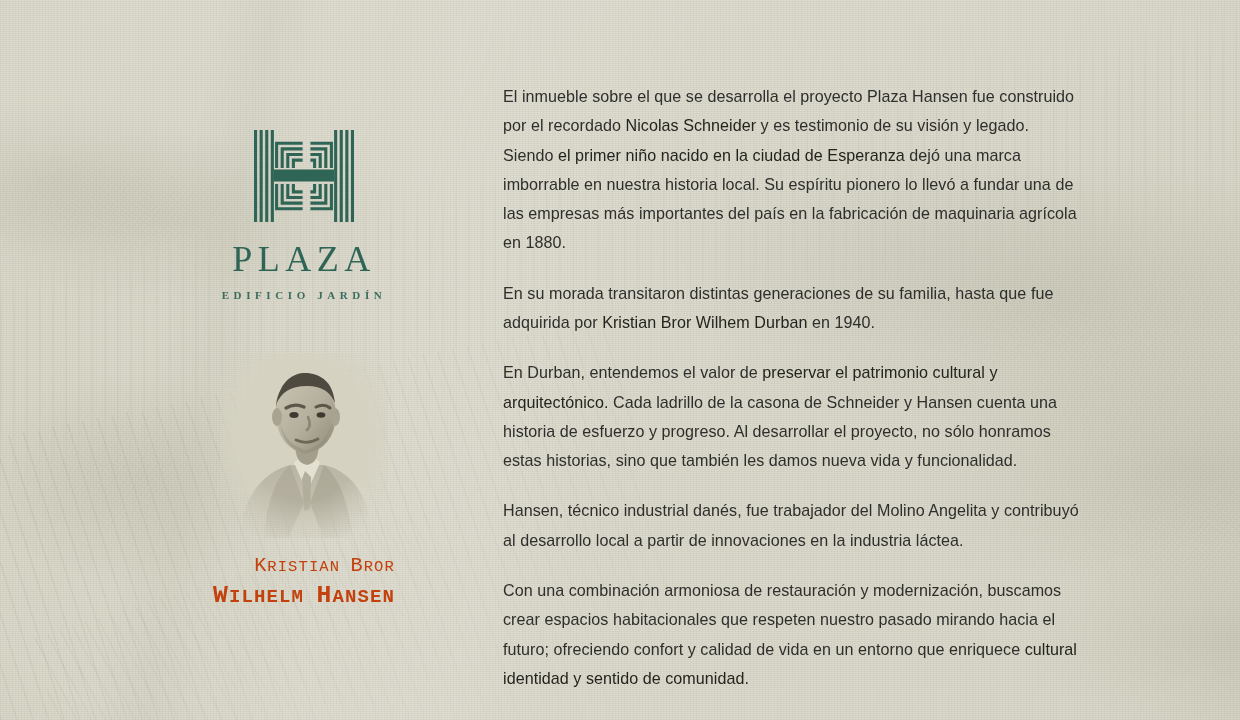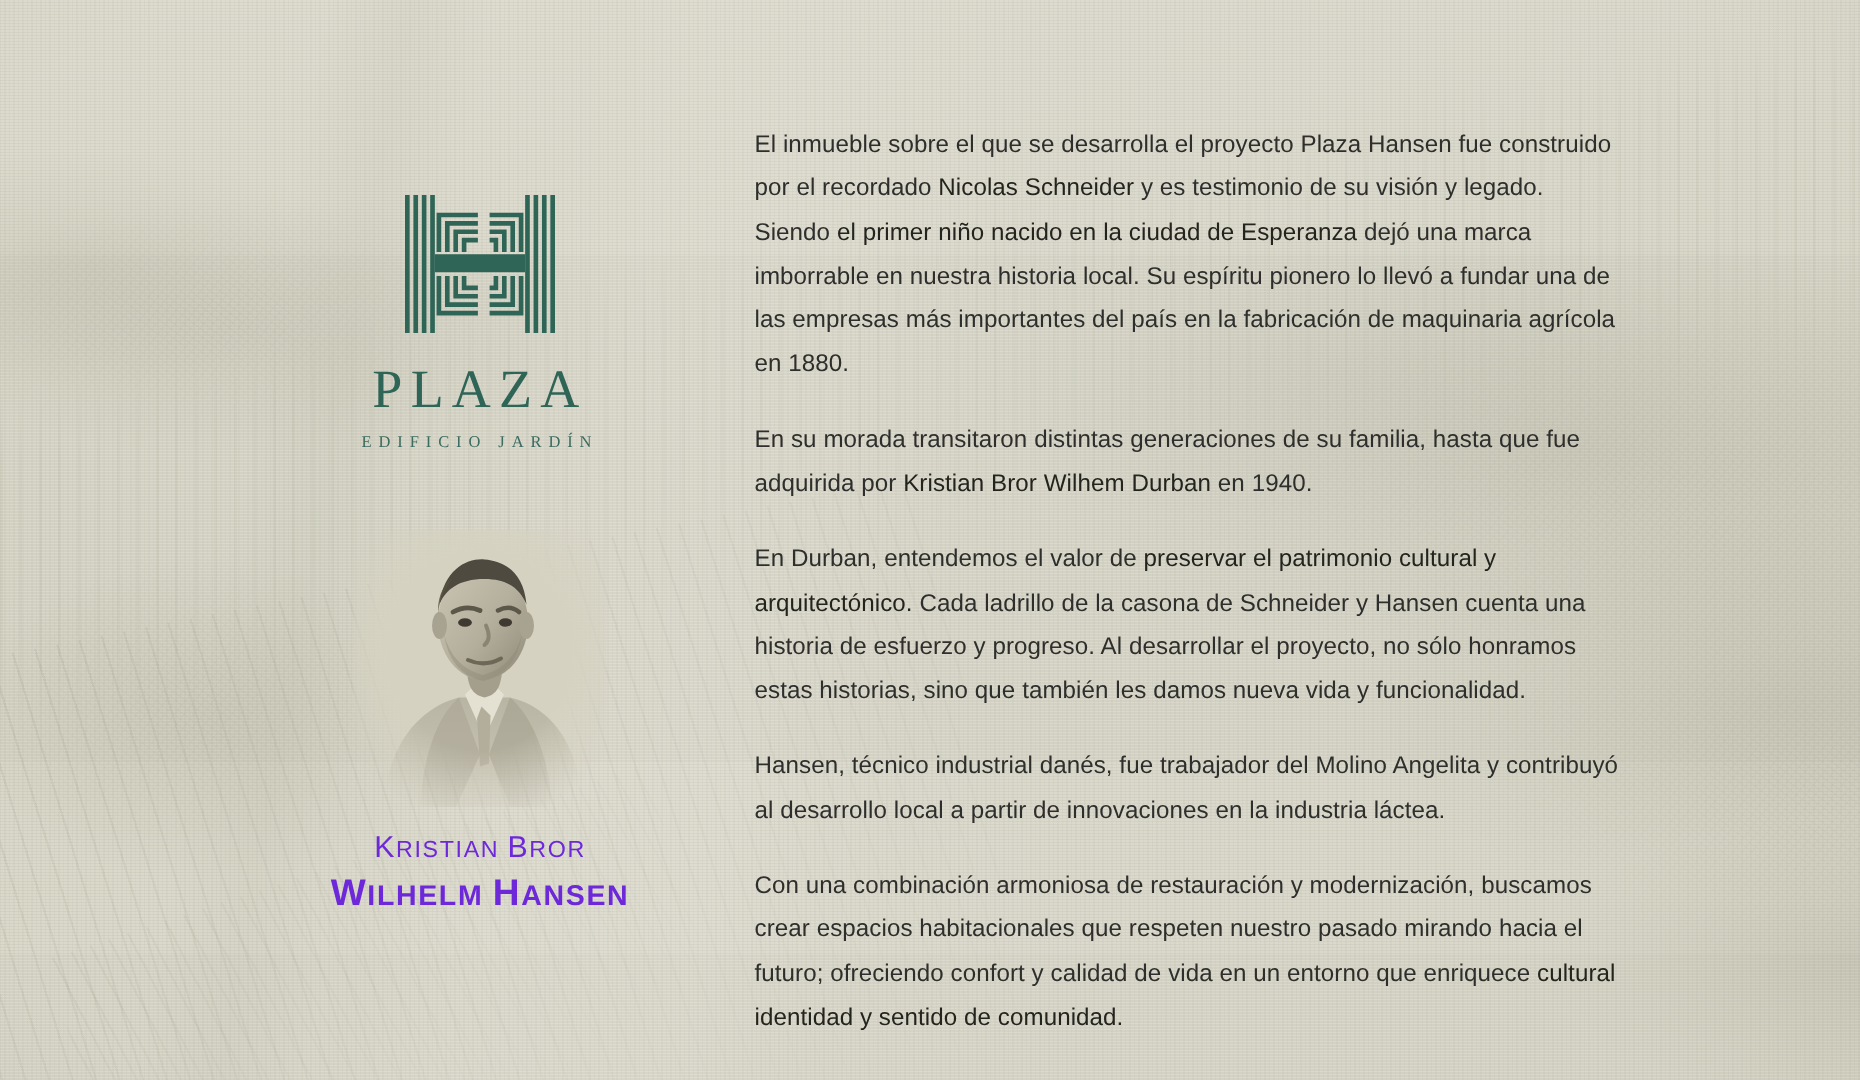--- a/index.html
+++ b/index.html
@@ -140,21 +140,21 @@
 
   
   .bg-vignette {
     background: radial-gradient(ellipse 110% 110% at 50% 50%,
       rgba(0,0,0,0) 58%, rgba(120,118,98,.14) 100%);
   }
 
   
   .brand-col {
     position: absolute;
-    left: 150px;
+    left: 134px;
     top: 0;
     width: 340px;
     height: 720px;
     display: flex;
     flex-direction: column;
     align-items: center;
   }
 
   .logo-block {
     margin-top: 128px;
@@ -185,42 +185,43 @@
   .wordmark-line.l2 { font-size: 35px; letter-spacing: 4px; }
 
   .tagline {
     margin-top: 11px;
     text-align: center;
     font-family: "Liberation Serif", "DejaVu Serif", serif;
     font-size: 11px;
     letter-spacing: 4.6px;
     color: #3a6c5f;
     white-space: nowrap;
+    font-weight: bold;
   }
 
   
   .portrait-block {
     margin-top: 52px;
     display: flex;
     flex-direction: column;
     align-items: center;
   }
 
   .portrait-frame {
     position: relative;
     width: 168px;
     height: 185px;
   }
   .portrait-svg { display: block; width: 168px; height: 185px; }
 
   .portrait-caption {
     margin-top: 14px;
-    text-align: center;
-    font-family: Liberation Sans, sans-serif;
-    color: #6d28d9;
+    text-align: right;
+    font-family: Liberation Mono, monospace;
+    color: #c2410c;
     line-height: 1.34;
   }
   .cap-line1 {
     display: block;
     font-size: 15.5px;
     letter-spacing: 1.1px;
     font-weight: 400;
   }
   .cap-line2 {
     display: block;

